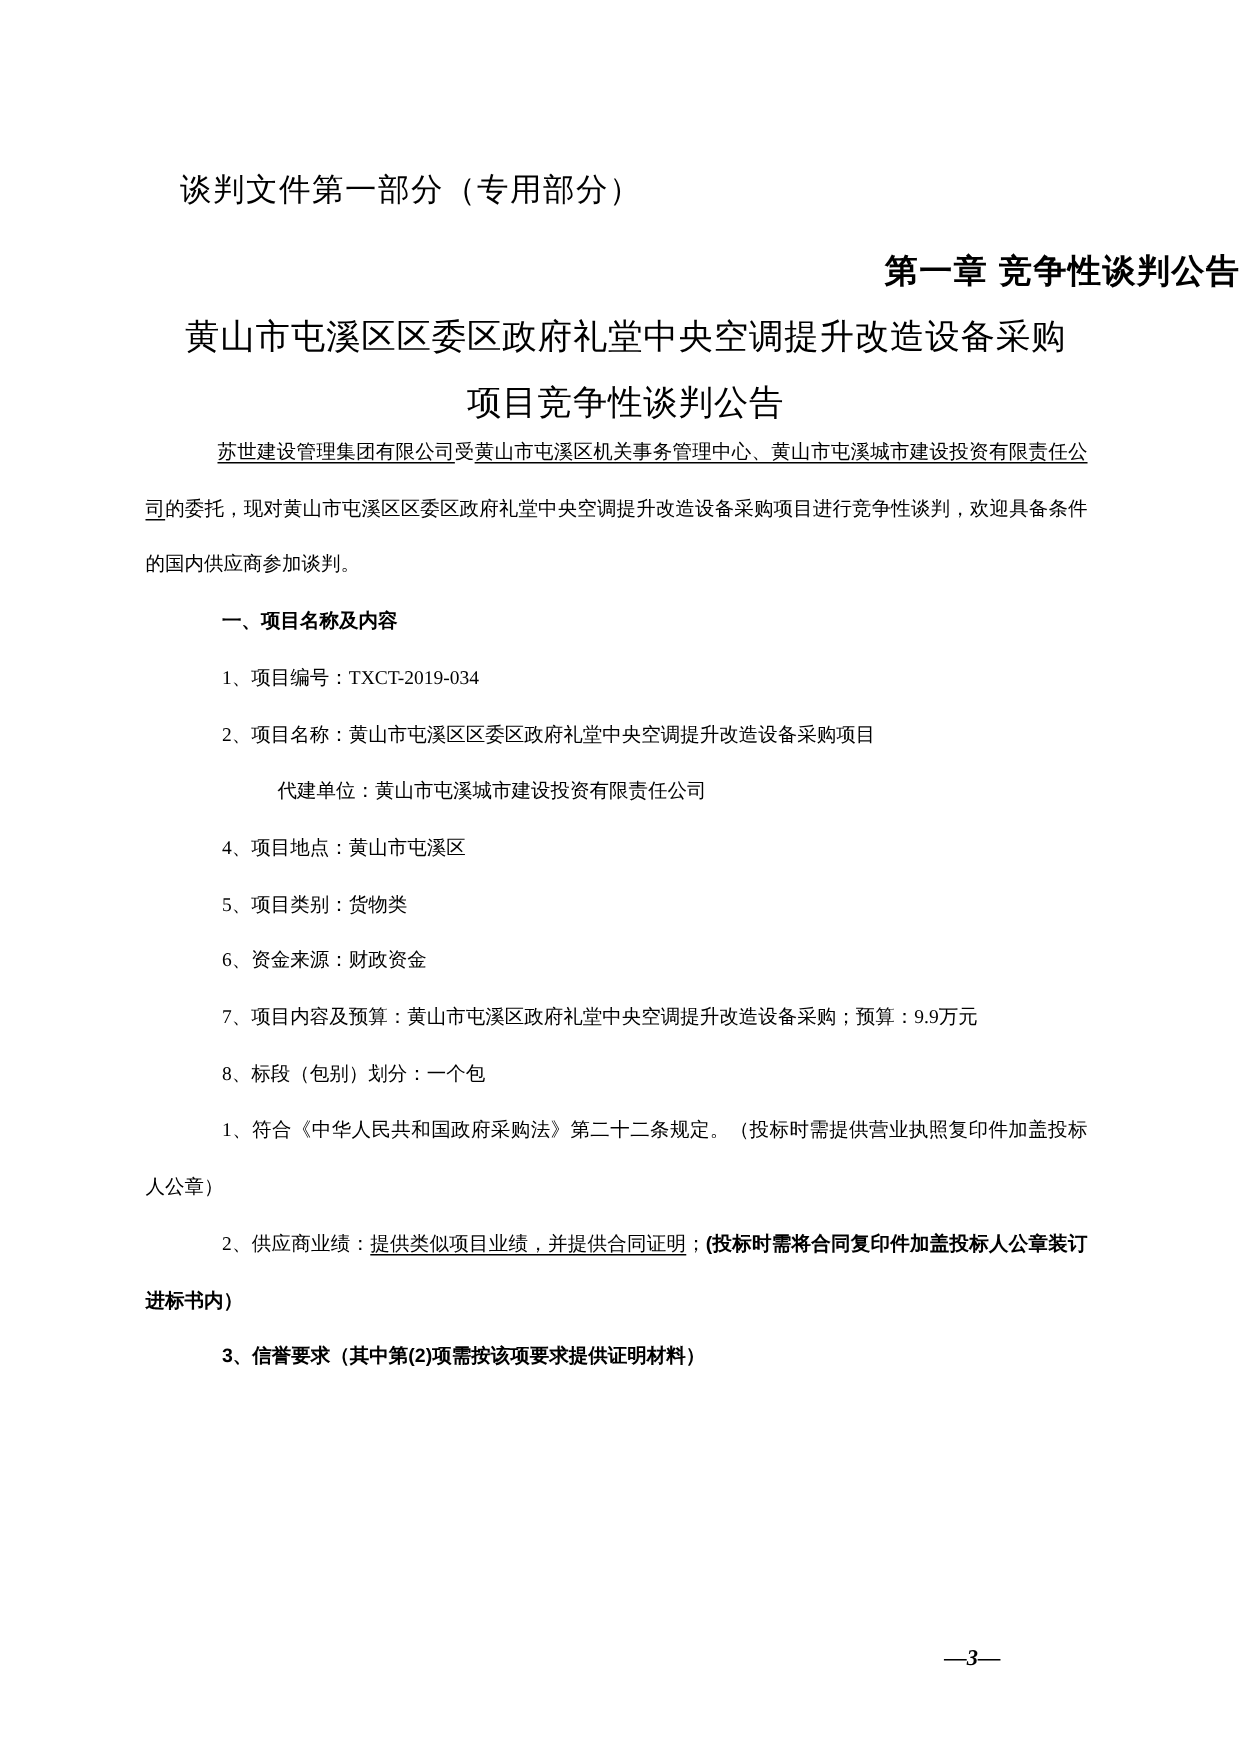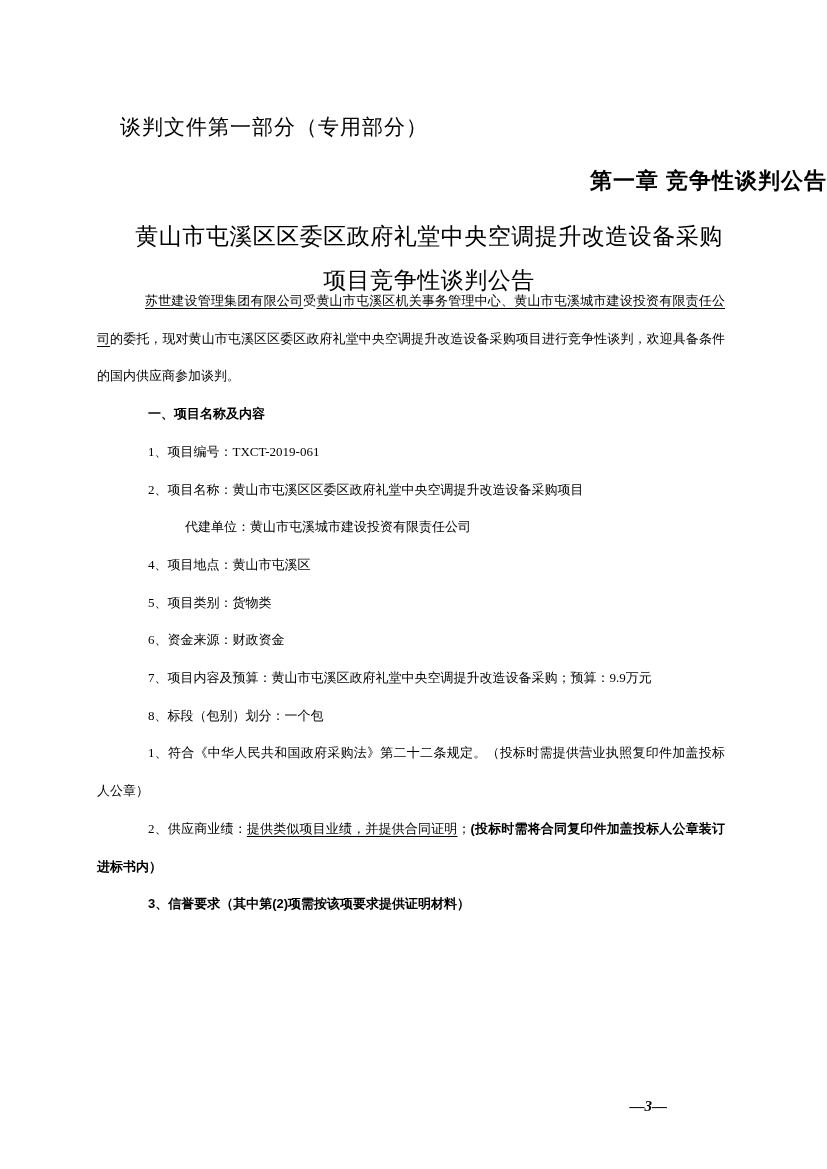--- a/index.html
+++ b/index.html
@@ -37,21 +37,21 @@
     font-weight: bold;
     font-size: 22px;
     line-height: 30px;
     letter-spacing: 1px;
   }
   .project-title {
     position: absolute;
     top: 198px;
     left: 113px;
     width: 600px;
-    margin: 16px;
+    margin: 4px;
     text-align: center;
     font-family: "Liberation Sans", sans-serif;
     font-weight: 400;
     font-size: 23px;
     line-height: 44px;
     letter-spacing: 0.5px;
   }
   .body-text {
     position: absolute;
     top: 282px;
@@ -110,21 +110,21 @@
   <h1 class="chapter-title">第一章 竞争性谈判公告</h1>
 
   <div class="project-title">黄山市屯溪区区委区政府礼堂中央空调提升改造设备采购项目竞争性谈判公告</div>
 
   <div class="body-text">
 
     <p class="para"><span class="u">苏世建设管理集团有限公司</span><span>受</span><span class="u">黄山市屯溪区机关事务管理中心、黄山市屯溪城市建设投资有限责任公司</span><span>的委托，现对黄山市屯溪区区委区政府礼堂中央空调提升改造设备采购项目进行竞争性谈判，欢迎具备条件的国内供应商参加谈判。</span></p>
 
     <p class="para sec-heading">一、项目名称及内容</p>
 
-    <p class="para item">1、项目编号：TXCT-2019-061</p>
+    <p class="para item">1、项目编号：TXCT-2019-034</p>
     <p class="para item">2、项目名称：黄山市屯溪区区委区政府礼堂中央空调提升改造设备采购项目</p>
     <p class="para sub-item">代建单位：黄山市屯溪城市建设投资有限责任公司</p>
     <p class="para item">4、项目地点：黄山市屯溪区</p>
     <p class="para item">5、项目类别：货物类</p>
     <p class="para item">6、资金来源：财政资金</p>
     <p class="para item">7、项目内容及预算：黄山市屯溪区政府礼堂中央空调提升改造设备采购；预算：9.9万元</p>
     <p class="para item">8、标段（包别）划分：一个包</p>
 
 
     <p class="para item">1、符合《中华人民共和国政府采购法》第二十二条规定。（投标时需提供营业执照复印件加盖投标人公章）</p>

